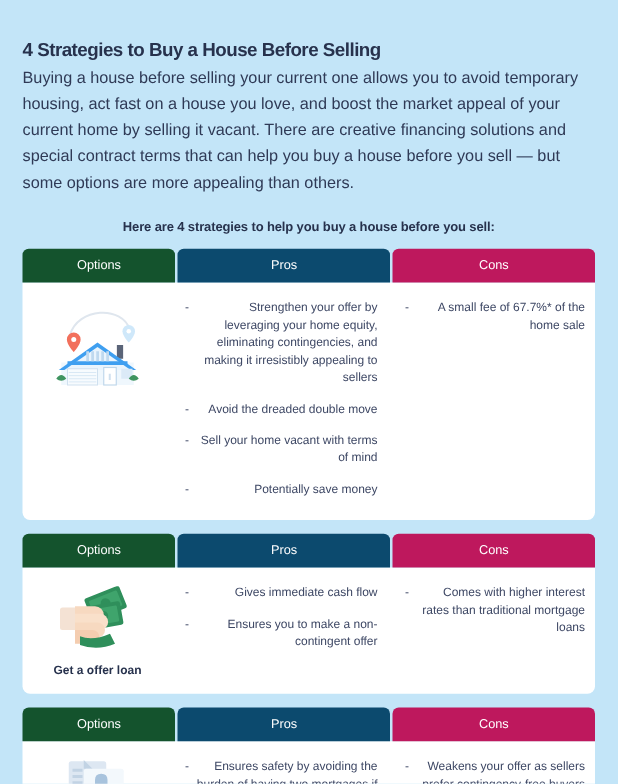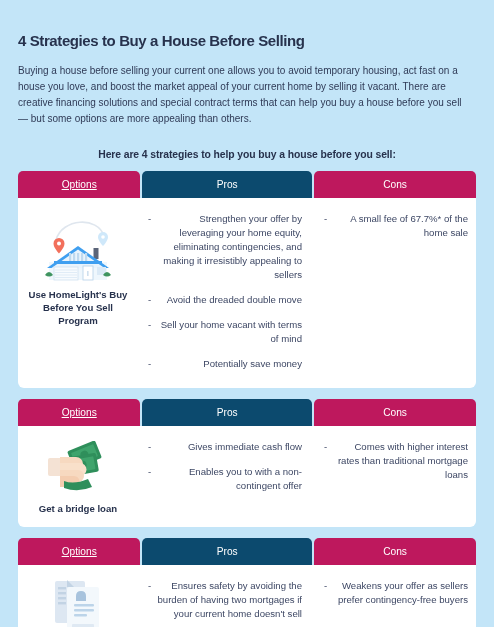--- a/index.html
+++ b/index.html
@@ -24,22 +24,22 @@
   
   .hero-title {
     font-size: 15px;
     font-weight: bold;
     letter-spacing: -0.4px;
     color: #27324d;
     padding-top: 33px;
     line-height: 1.12;
   }
   .hero-body {
-    margin-top: 13px;
-    font-size: 10px;
+    margin-top: 1px;
+    font-size: 13px;
     line-height: 1.62;
     color: #2f3a56;
     max-width: 452px;
   }
   .section-lede {
     margin-top: 21px;
     text-align: center;
     font-size: 10.4px;
     font-weight: bold;
     color: #27324d;
@@ -57,21 +57,21 @@
   }
   .head-cell {
     height: 27px;
     display: flex;
     align-items: center;
     justify-content: center;
     color: #ffffff;
     font-size: 10.2px;
     border-radius: 5px 5px 0 0;
   }
-  .head-options { width: 124px; background: #be185d; text-decoration: underline; }
+  .head-options { width: 124px; background: #14532d; }
   .head-pros    { width: 172px; background: #0c4a6e; }
   .head-cons    { width: 164px; background: #be185d; }
 
   .card-body {
     display: flex;
     background: #ffffff;
     border-radius: 0 0 6px 6px;
     min-height: 96px;
   }
   .col-options {
@@ -175,21 +175,20 @@
               <line x1="19" y1="65" x2="41" y2="65"></line>
               <line x1="19" y1="67.5" x2="41" y2="67.5"></line>
             </g>
             <rect x="47" y="56" width="10" height="14" fill="#ffffff" stroke="#bdd6ea" stroke-width="0.9"></rect>
             <rect x="51" y="61" width="1.6" height="5" fill="#cfe0ef"></rect>
             <rect x="61" y="57" width="9" height="8" fill="#dbeaf7"></rect>
             <path d="M9 65 q4-6 8 0 q-4 3-8 0z" fill="#3f9460"></path>
             <path d="M67 65 q4-6 8 0 q-4 3-8 0z" fill="#3f9460"></path>
           </svg>
         </div>
-        <div class="option-label">Use HomeLight's Buy Before You Sell Program</div>
       </div>
 
       <div class="col-pros">
         <div class="bullet">
           <span class="bullet-dash">-</span>
           <span class="bullet-text">Strengthen your offer by leveraging your home equity, eliminating contingencies, and making it irresistibly appealing to sellers</span>
         </div>
         <div class="bullet">
           <span class="bullet-dash">-</span>
           <span class="bullet-text">Avoid the dreaded double move</span>
@@ -234,31 +233,31 @@
               <rect x="29" y="17" width="24" height="13" rx="1" fill="#46ab71" opacity="0.75"></rect>
               <circle cx="41" cy="23.5" r="4" fill="#2f8f5b"></circle>
             </g>
             <path d="M18 16 h16 a7 7 0 0 1 0 14 h-16z" fill="#f7d9c0"></path>
             <path d="M18 22 h20 a6.5 6.5 0 0 1 0 13 h-20z" fill="#f9e0ca"></path>
             <path d="M18 29 h18 a6 6 0 0 1 0 12 h-18z" fill="#f7d9c0"></path>
             <path d="M18 35 h14 a5.5 5.5 0 0 1 0 11 h-14z" fill="#f4cdb0"></path>
             <path d="M22 40 q10 4 24 -2 l4 8 q-14 6 -28 1z" fill="#2f8f5b"></path>
           </svg>
         </div>
-        <div class="option-label">Get a bridge loan</div>
+        <div class="option-label">Get a offer loan</div>
       </div>
 
       <div class="col-pros">
         <div class="bullet">
           <span class="bullet-dash">-</span>
           <span class="bullet-text">Gives immediate cash flow</span>
         </div>
         <div class="bullet">
           <span class="bullet-dash">-</span>
-          <span class="bullet-text">Enables you to with a non-contingent offer</span>
+          <span class="bullet-text">Ensures you to make a non-contingent offer</span>
         </div>
       </div>
 
       <div class="col-cons">
         <div class="bullet">
           <span class="bullet-dash">-</span>
           <span class="bullet-text">Comes with higher interest rates than traditional mortgage loans</span>
         </div>
       </div>
     </div>

